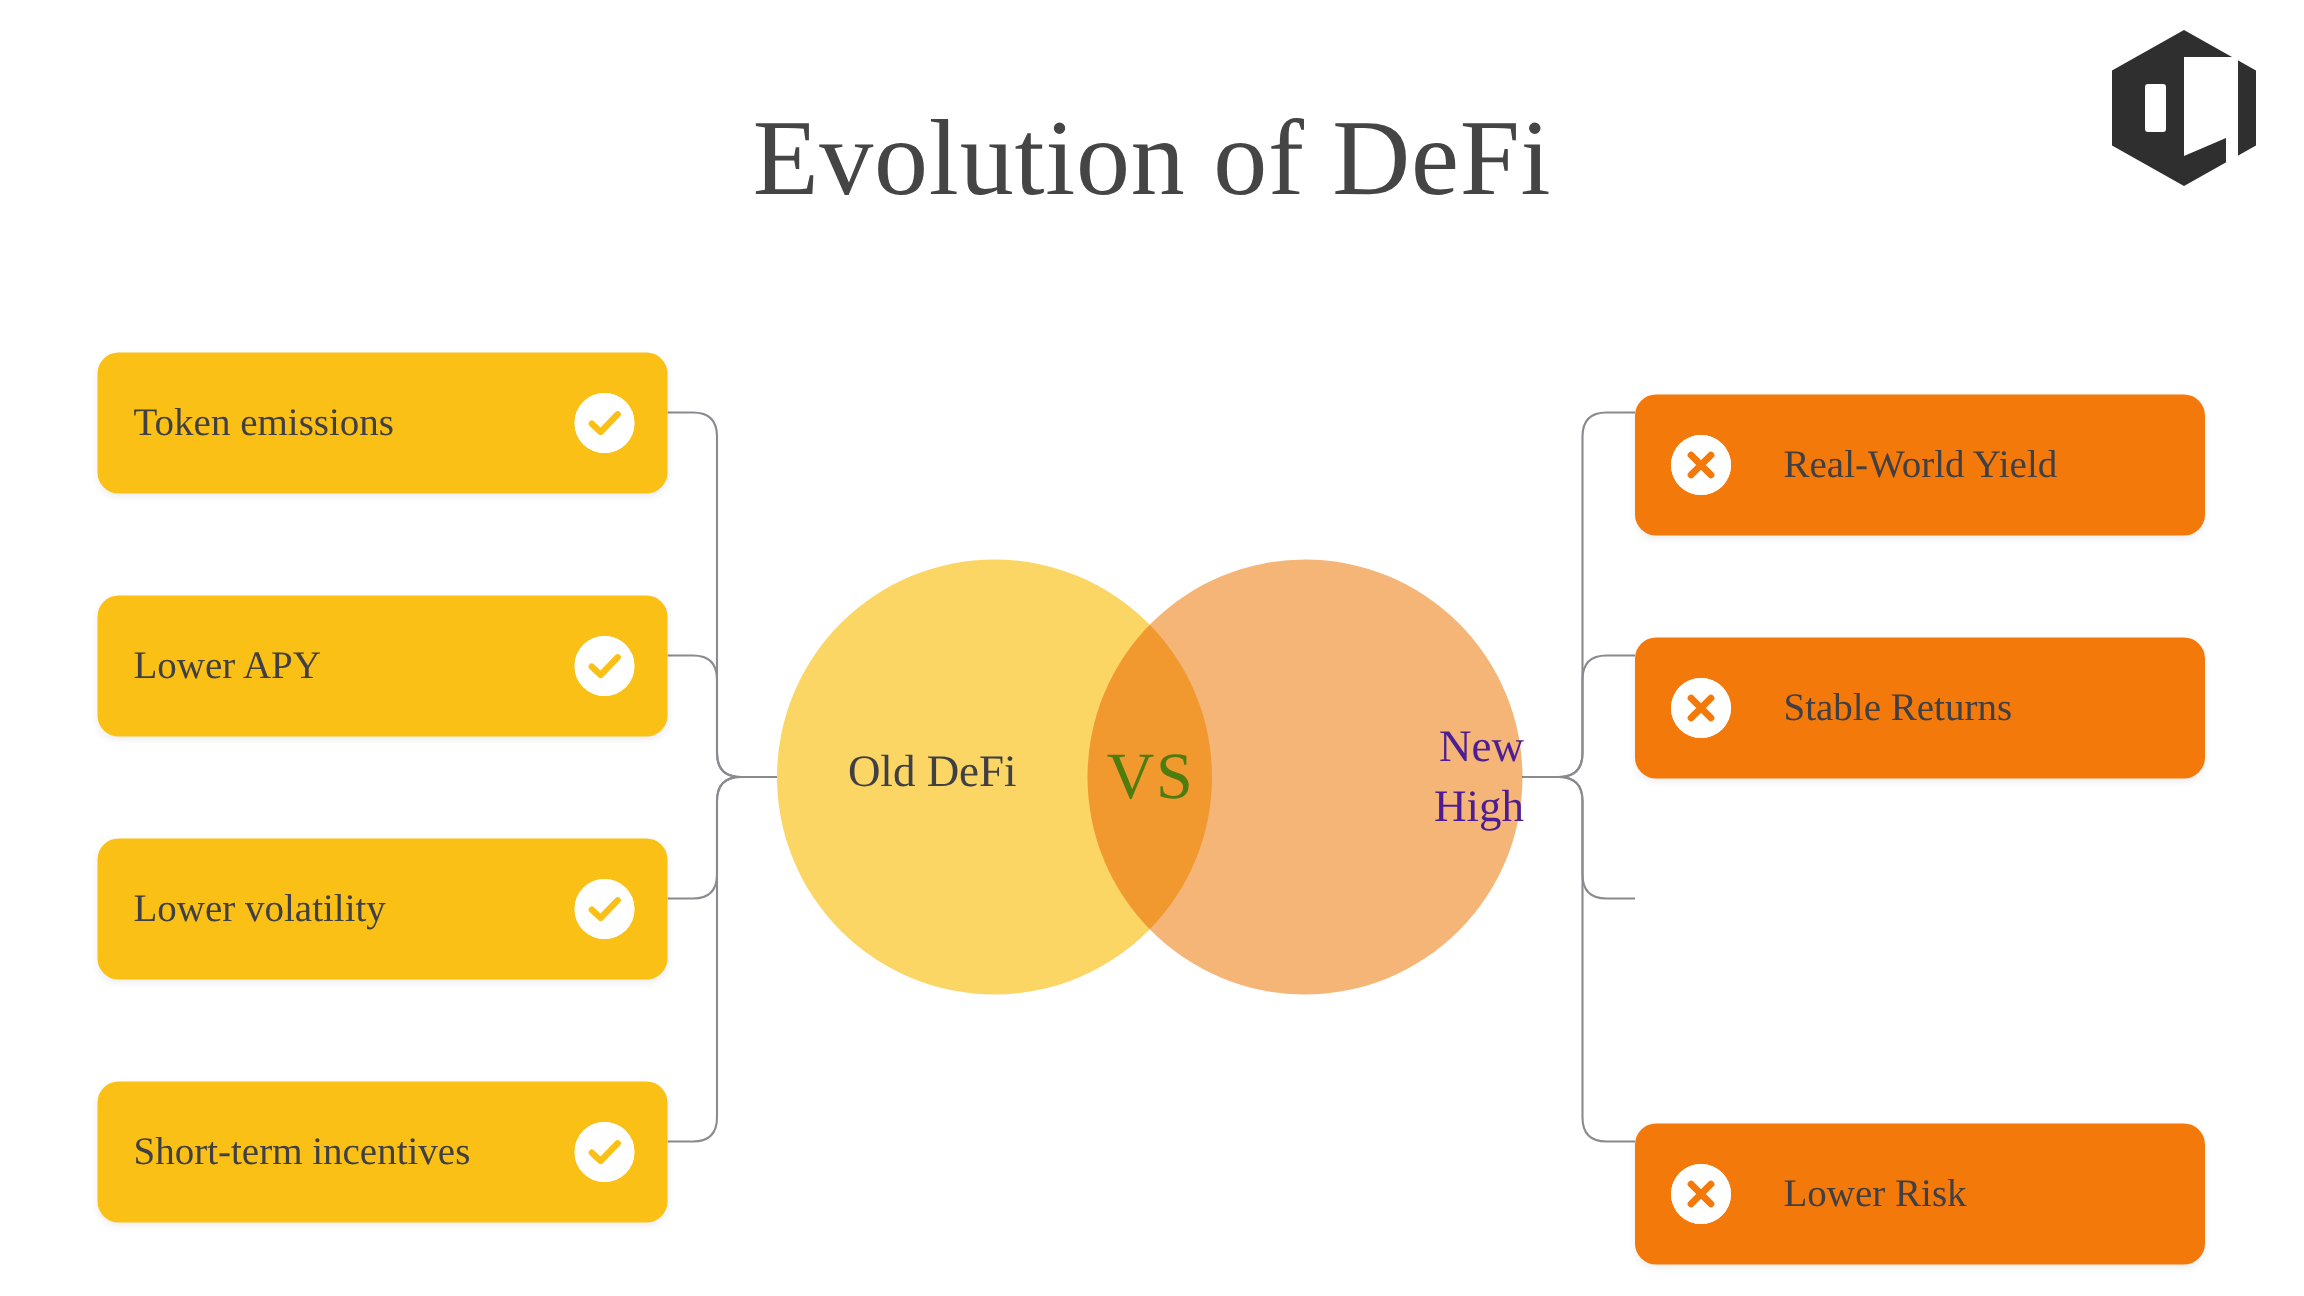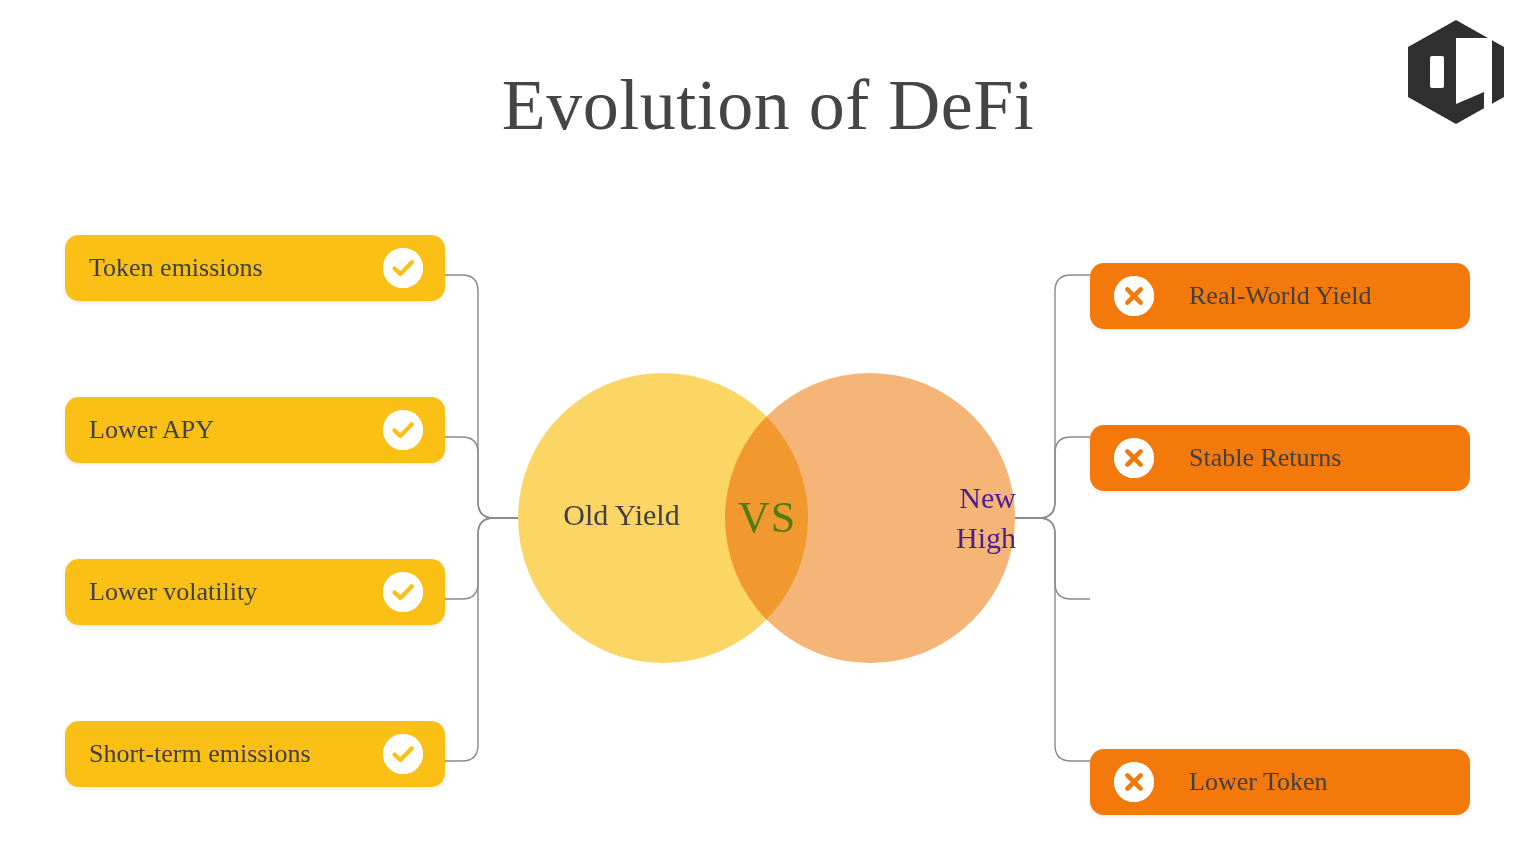--- a/index.html
+++ b/index.html
@@ -57,21 +57,21 @@
     position:absolute; left:723px; top:492px; width:88px;
     text-align:center;
     font-size:44px; color:#4d7c0f;
     font-family:"Liberation Serif", serif;
     letter-spacing:1px;
   }
 
   
   .card {
     position:absolute;
-    height:66px;
+    height:94px;
     border-radius:14px;
     display:flex;
     align-items:center;
     box-shadow:0 2px 5px rgba(0,0,0,0.07);
   }
   .card-left {
     left:65px; width:380px;
     background:#fbc015;
     justify-content:space-between;
     padding:0 22px 0 24px;
@@ -126,21 +126,21 @@
       <path d="M1015,518 H1039 Q1055,518 1055,502 V291 Q1055,275 1071,275 H1090"></path>
       <path d="M1015,518 H1039 Q1055,518 1055,502 V453 Q1055,437 1071,437 H1090"></path>
       <path d="M1015,518 H1039 Q1055,518 1055,534 V583 Q1055,599 1071,599 H1090"></path>
       <path d="M1015,518 H1039 Q1055,518 1055,534 V745 Q1055,761 1071,761 H1090"></path>
     </g>
   </svg>
 
   <div id="circle-old" class="venn-circle"></div>
   <div id="circle-new" class="venn-circle"></div>
 
-  <div id="label-old">Old Yield</div>
+  <div id="label-old">Old DeFi</div>
   <div id="label-new">
     <div>New</div>
     <div>High</div>
   </div>
   <div id="label-vs">VS</div>
 
   <div class="card card-left" style="top:235px">
     <span class="card-label">Token emissions</span>
     <span class="badge">
       <svg width="40" height="40" viewBox="0 0 40 40">
@@ -164,21 +164,21 @@
     <span class="card-label">Lower volatility</span>
     <span class="badge">
       <svg width="40" height="40" viewBox="0 0 40 40">
           <circle cx="20" cy="20" r="20" fill="#ffffff"></circle>
           <path d="M11.5 20.4 L17.4 26 L28.8 14.2" fill="none" stroke="#fbc015" stroke-width="4.2" stroke-linecap="round" stroke-linejoin="round"></path>
         </svg>
     </span>
   </div>
 
   <div class="card card-left" style="top:721px">
-    <span class="card-label">Short-term emissions</span>
+    <span class="card-label">Short-term incentives</span>
     <span class="badge">
       <svg width="40" height="40" viewBox="0 0 40 40">
           <circle cx="20" cy="20" r="20" fill="#ffffff"></circle>
           <path d="M11.5 20.4 L17.4 26 L28.8 14.2" fill="none" stroke="#fbc015" stroke-width="4.2" stroke-linecap="round" stroke-linejoin="round"></path>
         </svg>
     </span>
   </div>
 
   <div class="card card-right" style="top:235px">
     <span class="badge">
@@ -201,16 +201,16 @@
   </div>
 
 
   <div class="card card-right" style="top:721px">
     <span class="badge">
       <svg width="40" height="40" viewBox="0 0 40 40">
           <circle cx="20" cy="20" r="20" fill="#ffffff"></circle>
           <path d="M13.4 13.4 L26.6 26.6 M26.6 13.4 L13.4 26.6" fill="none" stroke="#f3790b" stroke-width="4.6" stroke-linecap="round"></path>
         </svg>
     </span>
-    <span class="card-label">Lower Token</span>
+    <span class="card-label">Lower Risk</span>
   </div>
 
 </div>
 
 </body></html>

